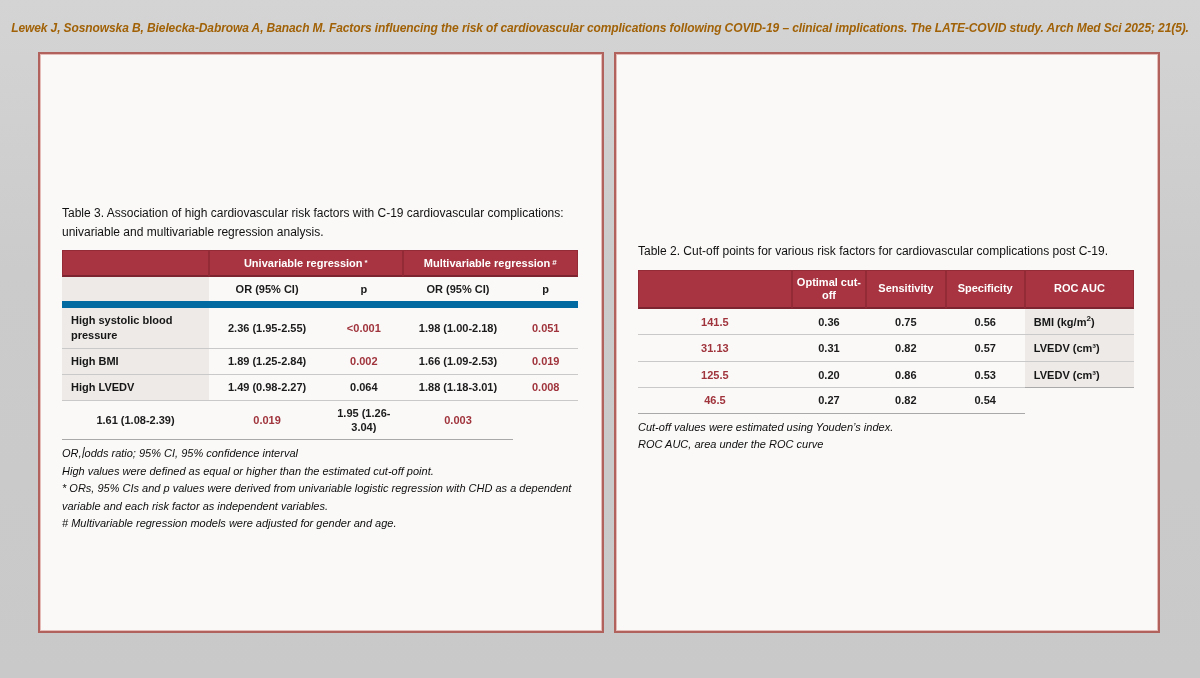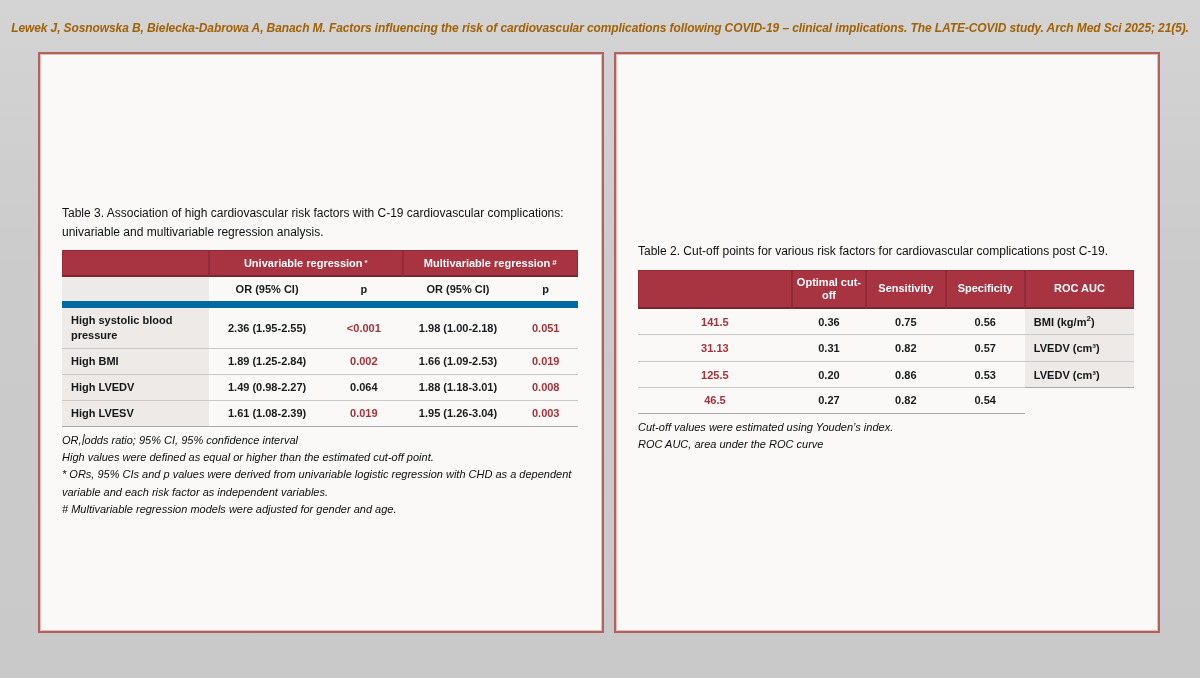--- a/index.html
+++ b/index.html
@@ -149,21 +149,20 @@
       <div class="val red">0.002</div>
       <div class="val">1.66 (1.09-2.53)</div>
       <div class="val red">0.019</div>
 
       <div class="lbl">High LVEDV</div>
       <div class="val">1.49 (0.98-2.27)</div>
       <div class="val">0.064</div>
       <div class="val">1.88 (1.18-3.01)</div>
       <div class="val red">0.008</div>
 
-      <div class="lbl lastrow">High LVESV</div>
       <div class="val lastrow">1.61 (1.08-2.39)</div>
       <div class="val red lastrow">0.019</div>
       <div class="val lastrow">1.95 (1.26-3.04)</div>
       <div class="val red lastrow">0.003</div>
     </div>
 
     <div class="footnotes">
       <p><span>OR,</span><span class="caret"></span><span>odds ratio; 95% CI, 95% confidence interval</span></p>
       <p>High values were defined as equal or higher than the estimated cut-off point.</p>
       <p>* ORs, 95% CIs and p values were derived from univariable logistic regression with CHD as a dependent variable and each risk factor as independent variables.</p>

